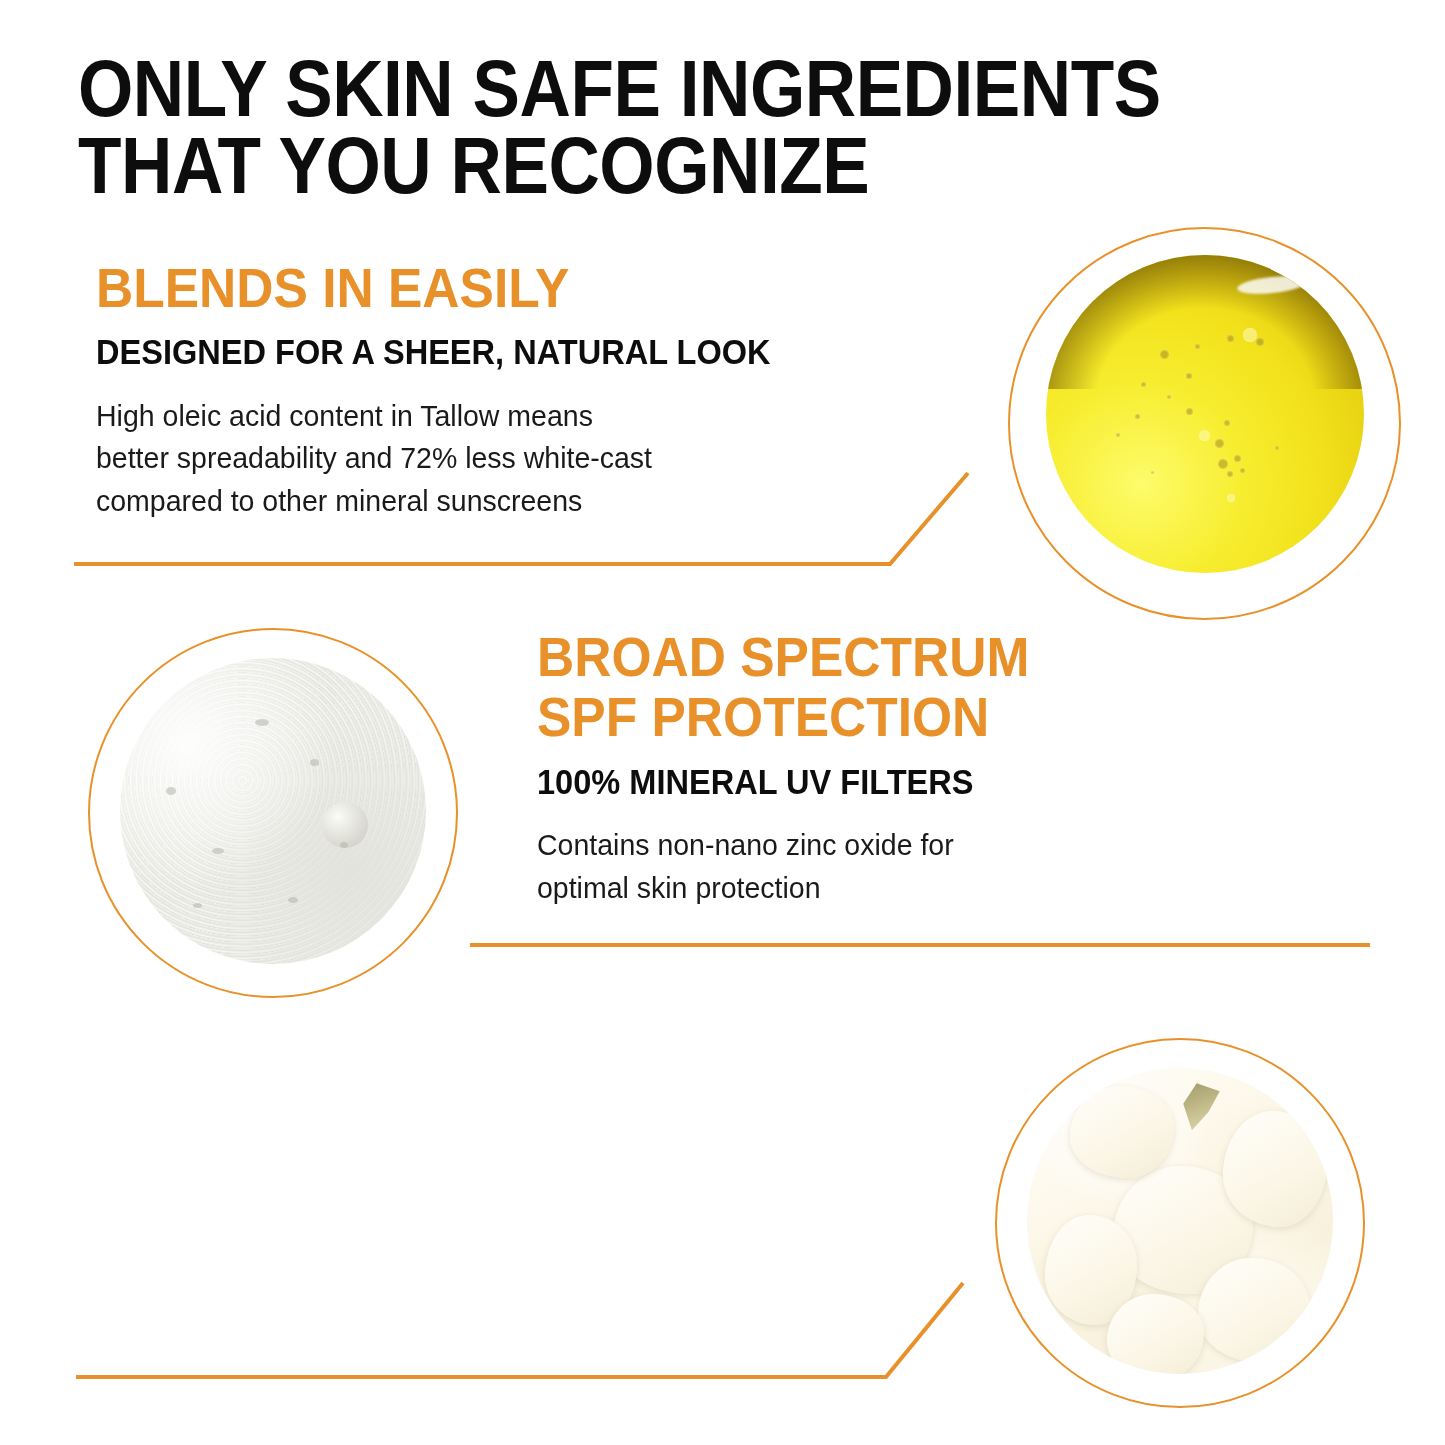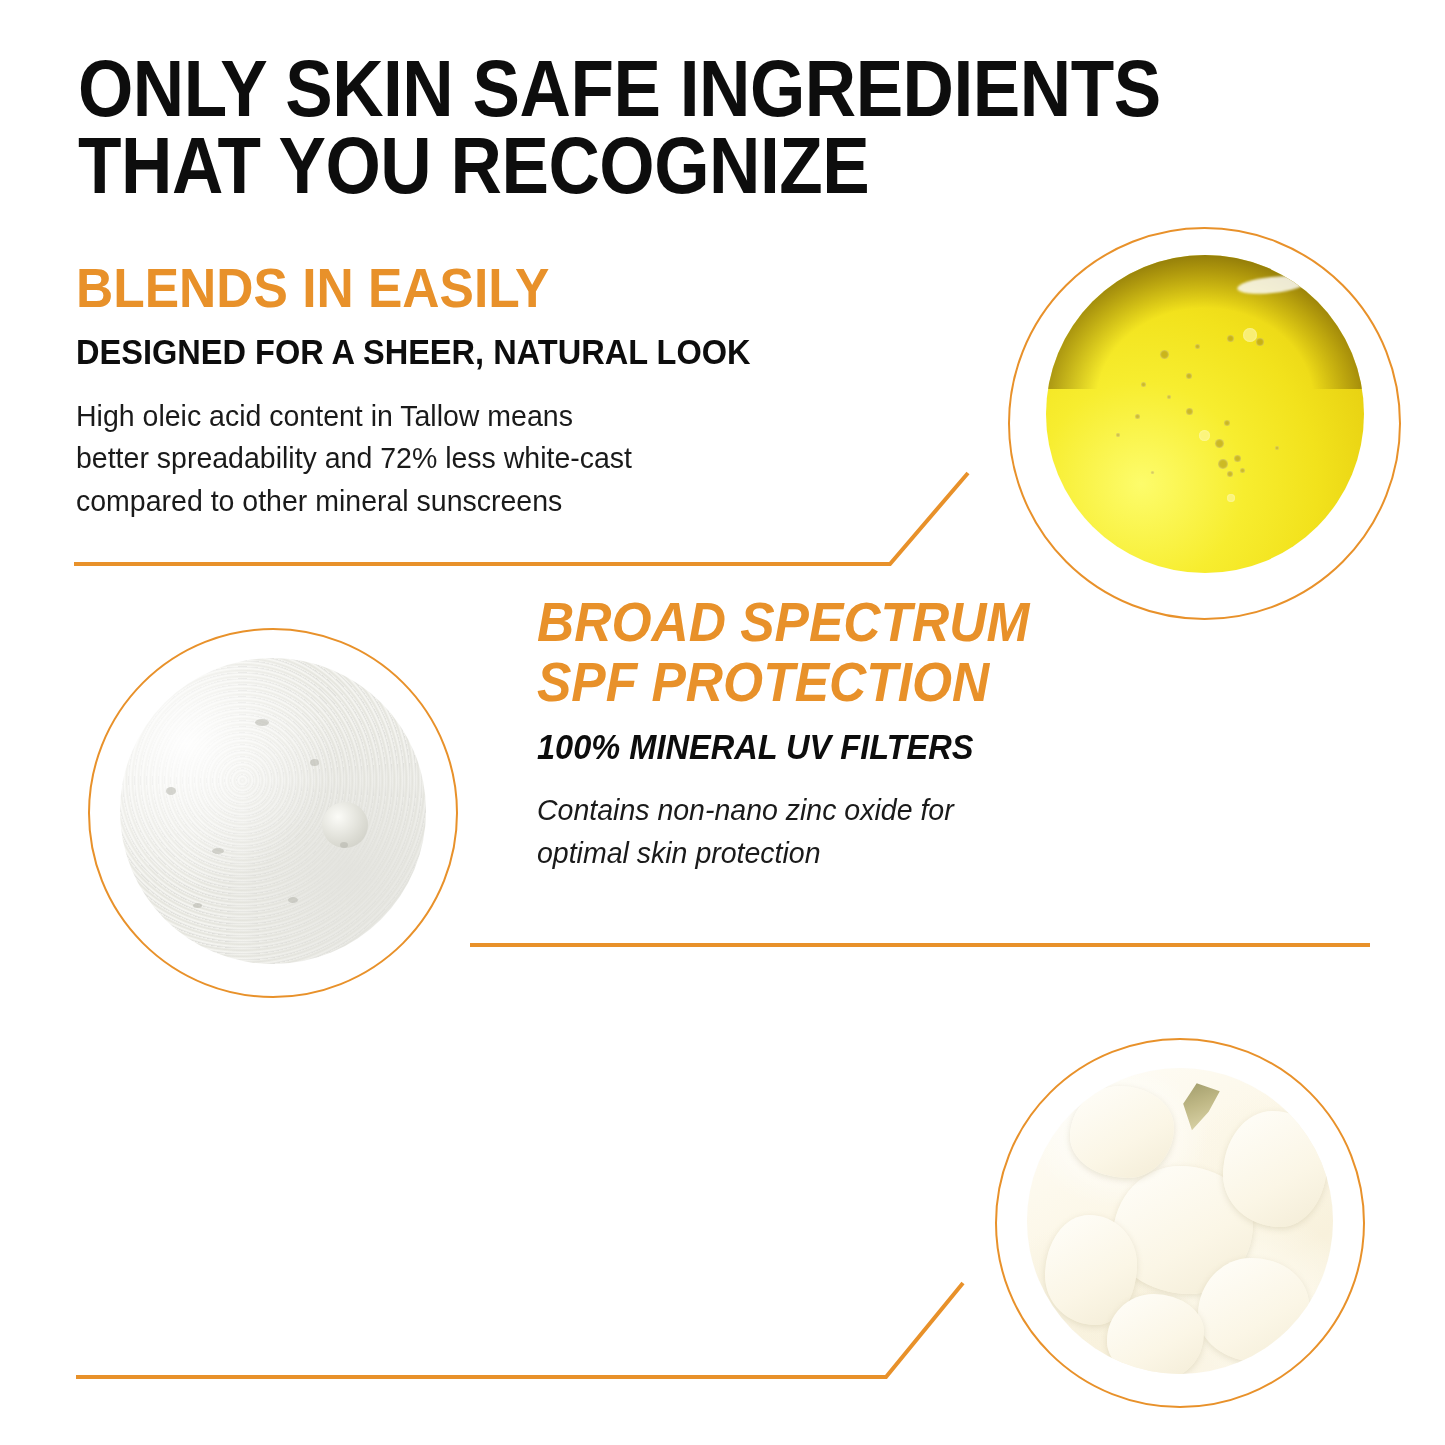--- a/index.html
+++ b/index.html
@@ -67,22 +67,22 @@
     font-size: 30px;
     line-height: 1.42;
     color: #1a1a1a;
     transform: scaleX(0.95);
     transform-origin: left top;
     margin-top: 22px;
     white-space: pre-line;
   }
 
   
-  #block-1 { position: absolute; left: 76px;  top: 258px;  width: 920px; }
-  #block-2 { position: absolute; left: 537px; top: 592px;  width: 640px; font-style: italic; }
+  #block-1 { position: absolute; left: 96px;  top: 258px;  width: 920px; }
+  #block-2 { position: absolute; left: 537px; top: 627px;  width: 640px; }
   #block-3 { position: absolute; left: 88px;  top: 1038px; width: 950px; }
 
   
   .circle-wrap { position: absolute; }
 
   .ring {
     position: absolute;
     left: 0; top: 0;
     width: 100%; height: 100%;
     border: 2px solid #E8912A;

